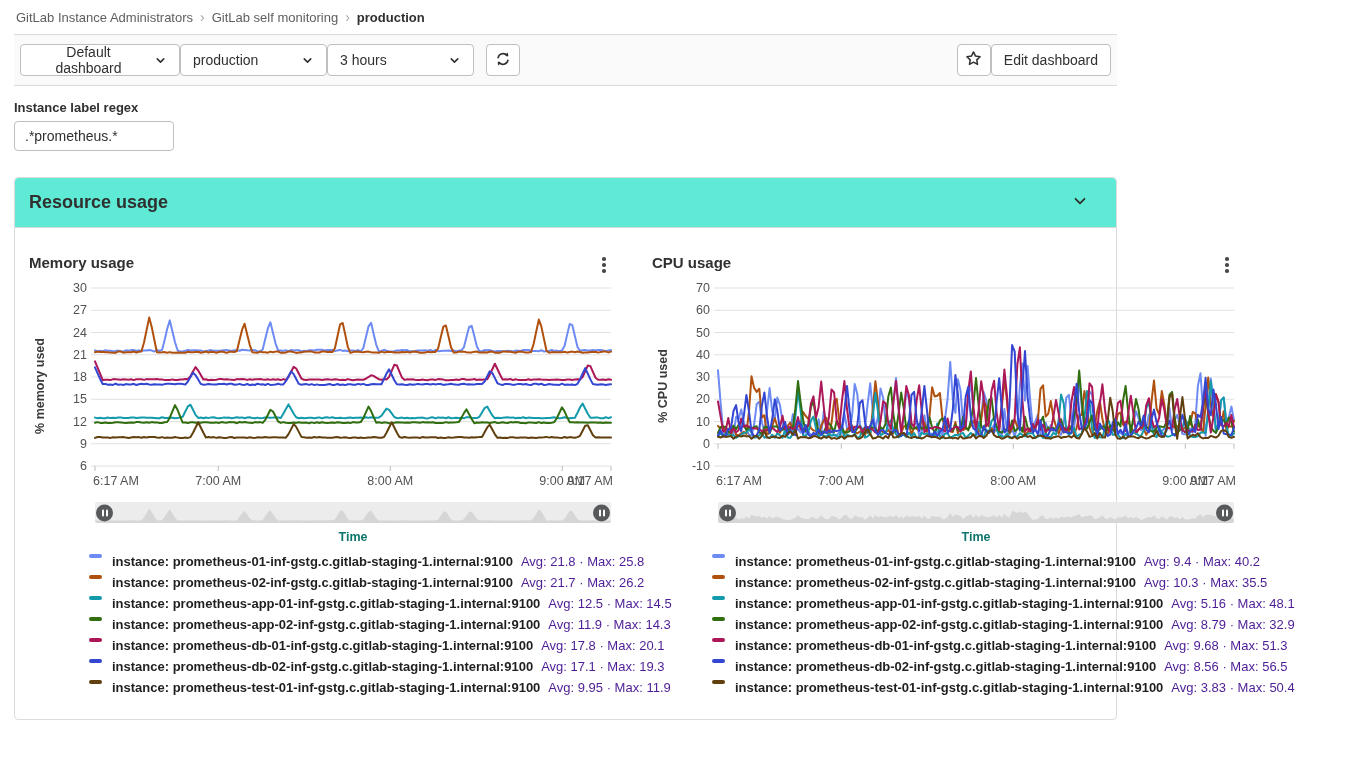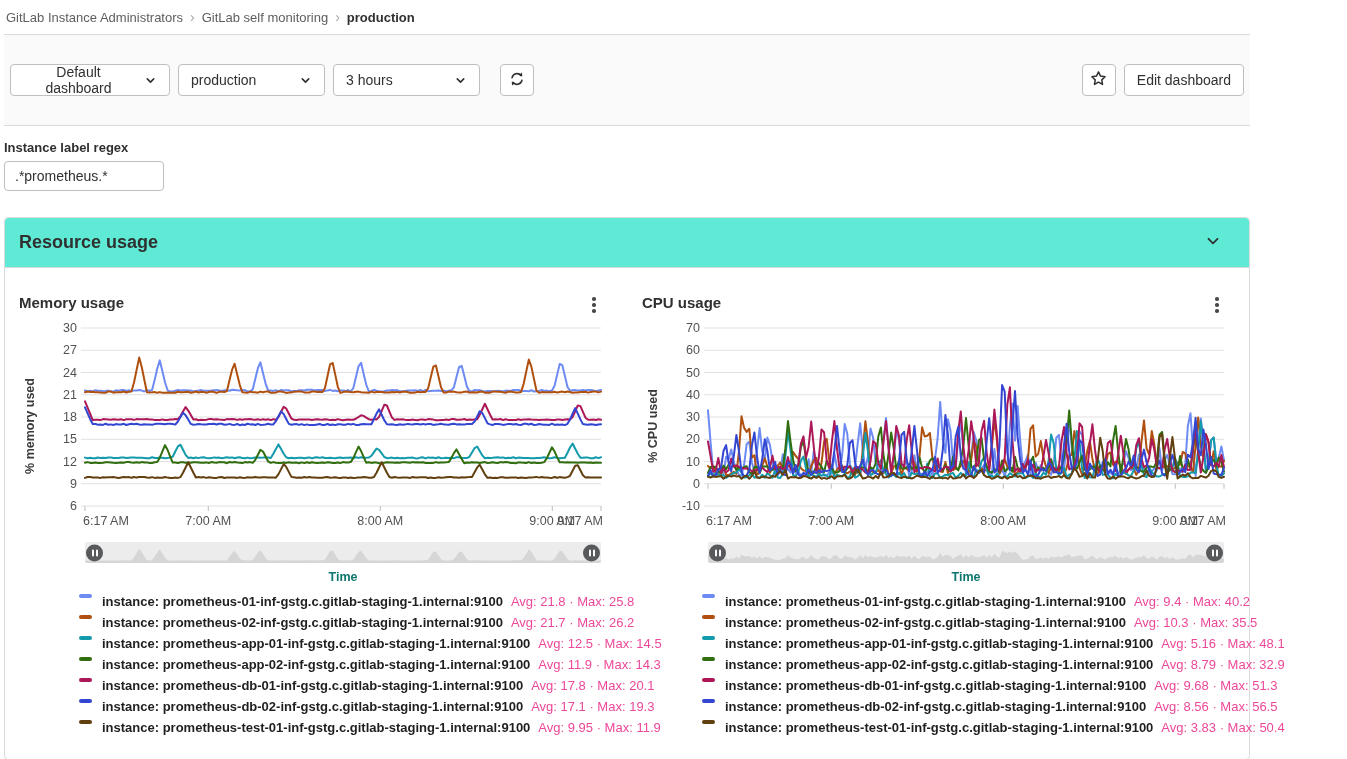--- a/index.html
+++ b/index.html
@@ -1,29 +1,29 @@
 <!DOCTYPE html>
 <html><head>
 <meta charset="utf-8">
 <style>
   * { box-sizing: border-box; margin: 0; padding: 0; }
   html,body { width:1347px; height:759px; background:#fff; overflow:hidden;
     font-family:"Liberation Sans", sans-serif; color:#303030; }
-  .content { width:1246px; margin-left:4px; }
+  .content { width:1103px; margin-left:14px; }
 
   
   .breadcrumb { padding:9px 0 9px 2px; font-size:13px; color:#5e5e5e;
     display:flex; align-items:center; gap:7px; }
   .breadcrumb a { color:#5e5e5e; text-decoration:none; cursor:pointer; }
   .breadcrumb .sep { color:#a7a7a7; font-size:14px; }
   .breadcrumb .current { color:#303030; font-weight:bold; }
 
   
   .toolbar { background:#fafafa; border-top:1px solid #dbdbdb; border-bottom:1px solid #dbdbdb;
-    padding:29px 6px; display:flex; align-items:center; gap:8px; }
+    padding:9px 6px; display:flex; align-items:center; }
   .btn { height:32px; background:#fff; border:1px solid #bfbfbf; border-radius:4px;
     font-size:14px; color:#303030; display:flex; align-items:center; padding:0 12px;
     cursor:pointer; font-family:inherit; }
   .dd { justify-content:space-between; gap:10px; }
   .dd-dashboard { width:160px; }
   .dd-env { width:147px; }
   .dd-range { width:147px; }
   .icon-btn { width:34px; justify-content:center; padding:0; }
   .spacer { flex:1; }
   .chev svg, .chev16 svg { display:block; }
@@ -62,21 +62,21 @@
   .scrub-handle i { display:block; width:2px; height:7px; background:#fff; border-radius:1px; }
   .h-left { left:1px; } .h-right { right:1px; }
   .time-label { margin-left:66px; width:516px; text-align:center; font-size:12.5px;
     font-weight:bold; color:#0f766e; margin-top:7px; }
 
   
   .legend { margin:10px 0 0 60px; }
   .legend-row { display:flex; height:21px; cursor:pointer; }
   .legend-swatch { width:13px; height:4px; border-radius:2px; margin-right:10px; flex:none; }
   .legend-name { font-size:13px; font-weight:bold; color:#1f1f1f; white-space:nowrap; }
-  .legend-meta { font-size:13px; color:#ec4899; margin-left:8px; white-space:nowrap; }
+  .legend-meta { font-size:13px; color:#4c1d95; margin-left:8px; white-space:nowrap; }
 
   svg text { font-family:"Liberation Sans", sans-serif; }
 </style>
 </head>
 <body>
 
 <div class="content">
 
   <nav class="breadcrumb">
     <a>GitLab Instance Administrators</a>

